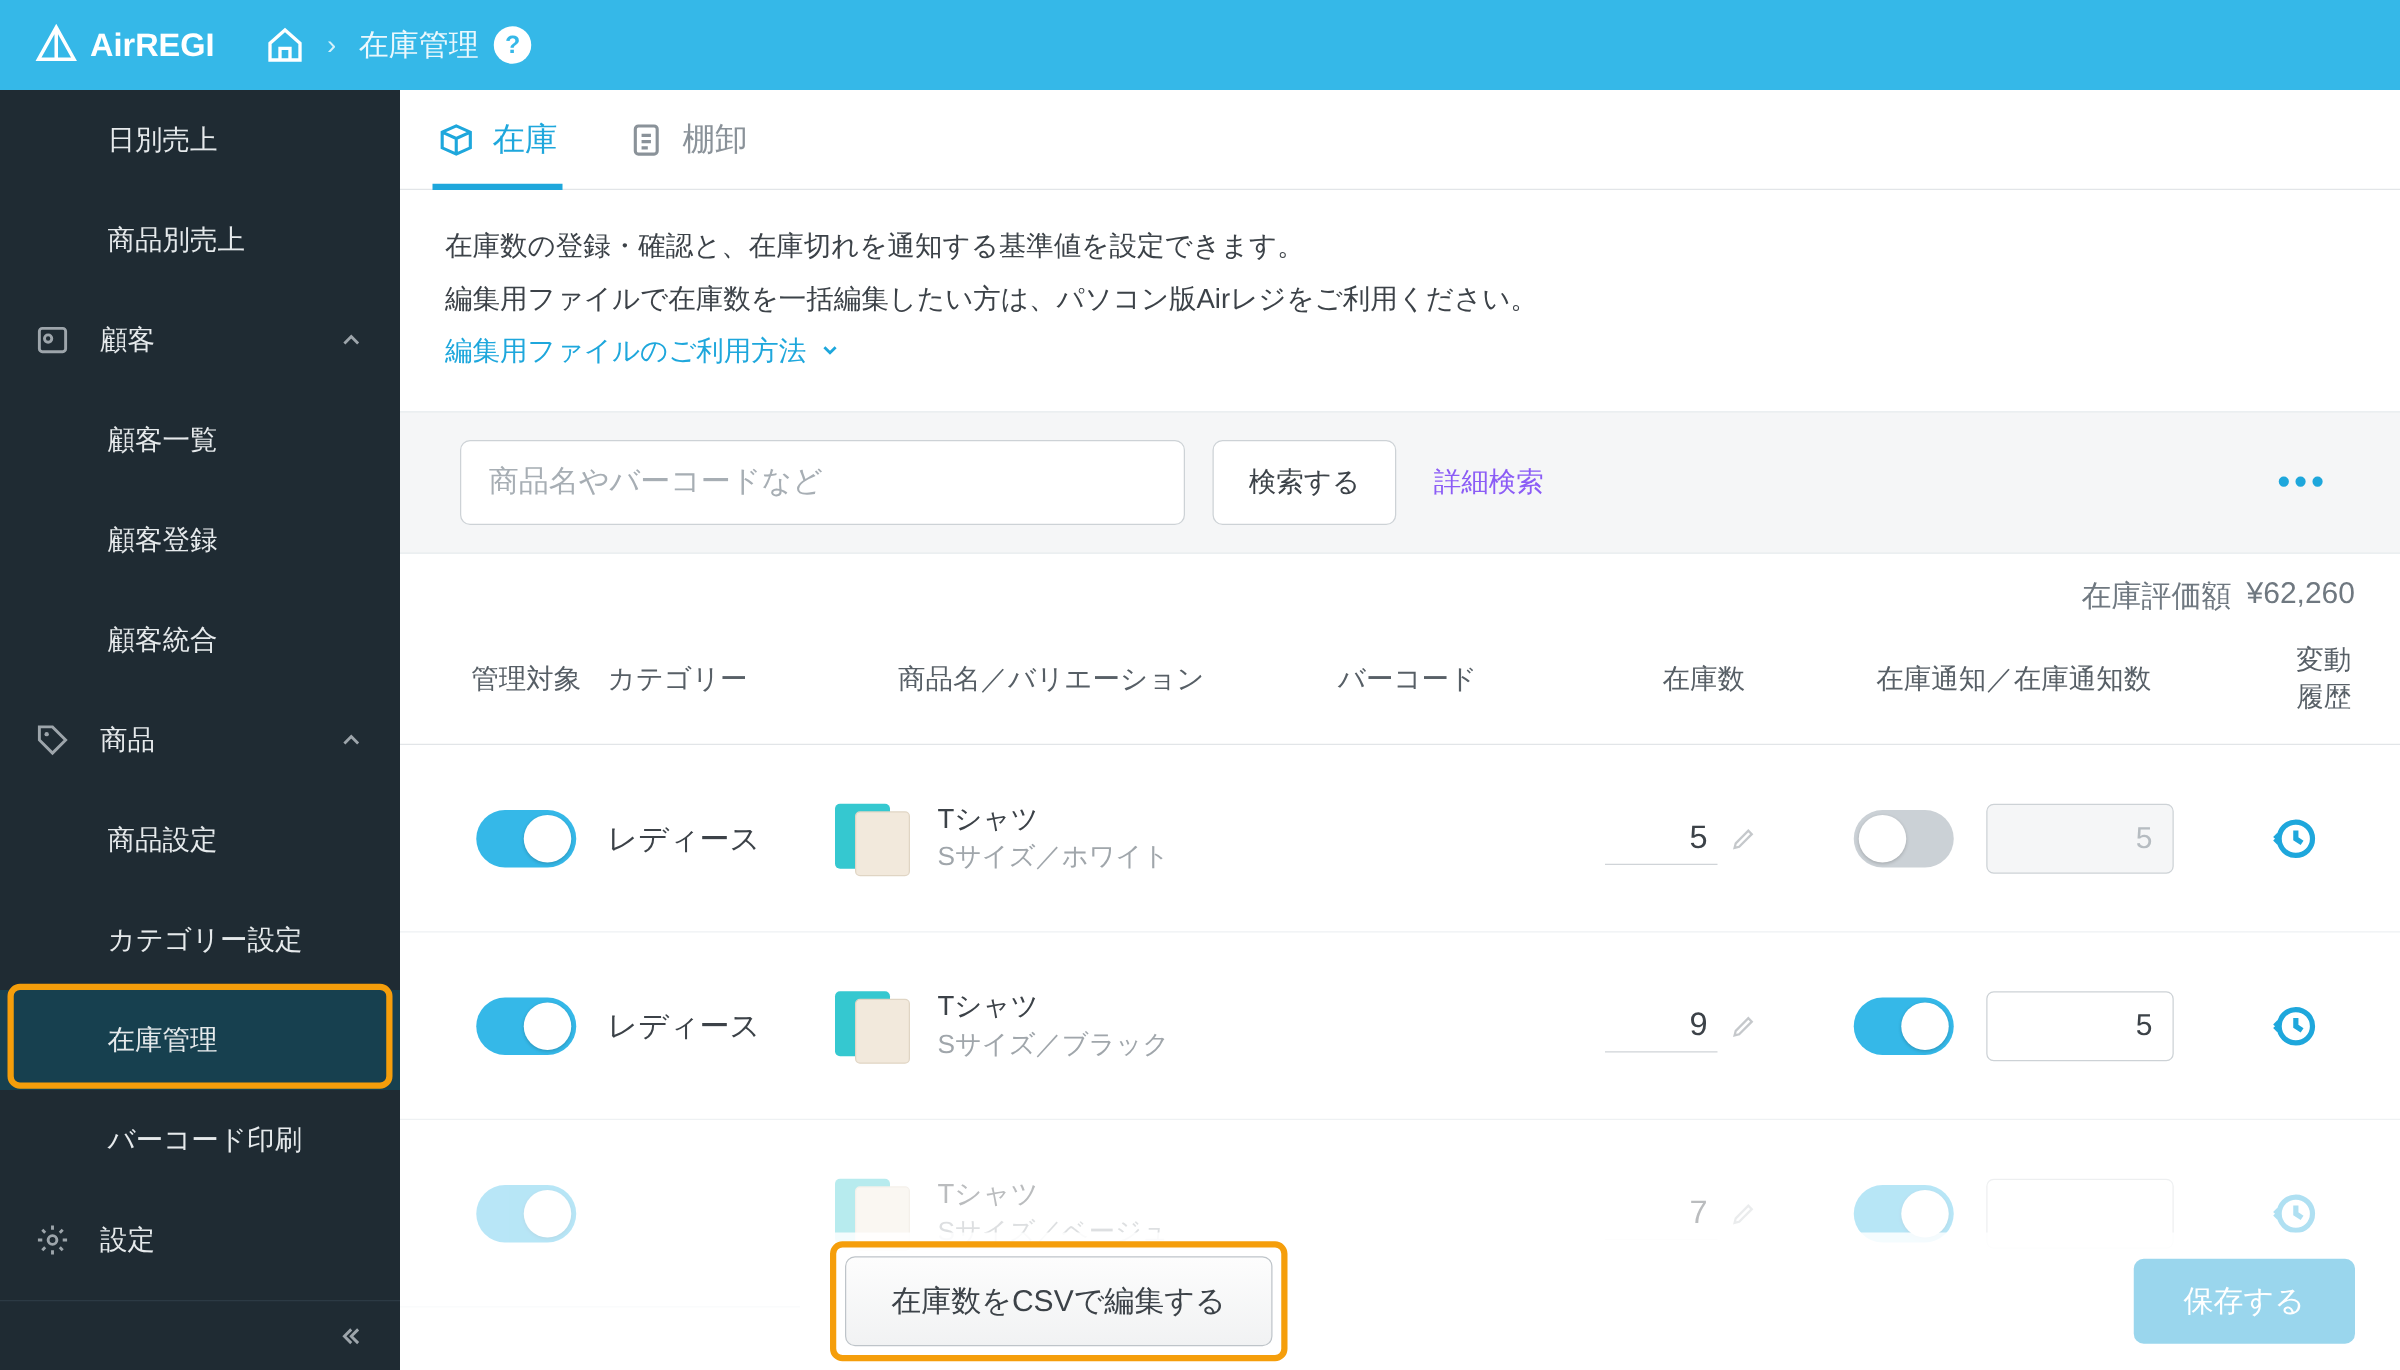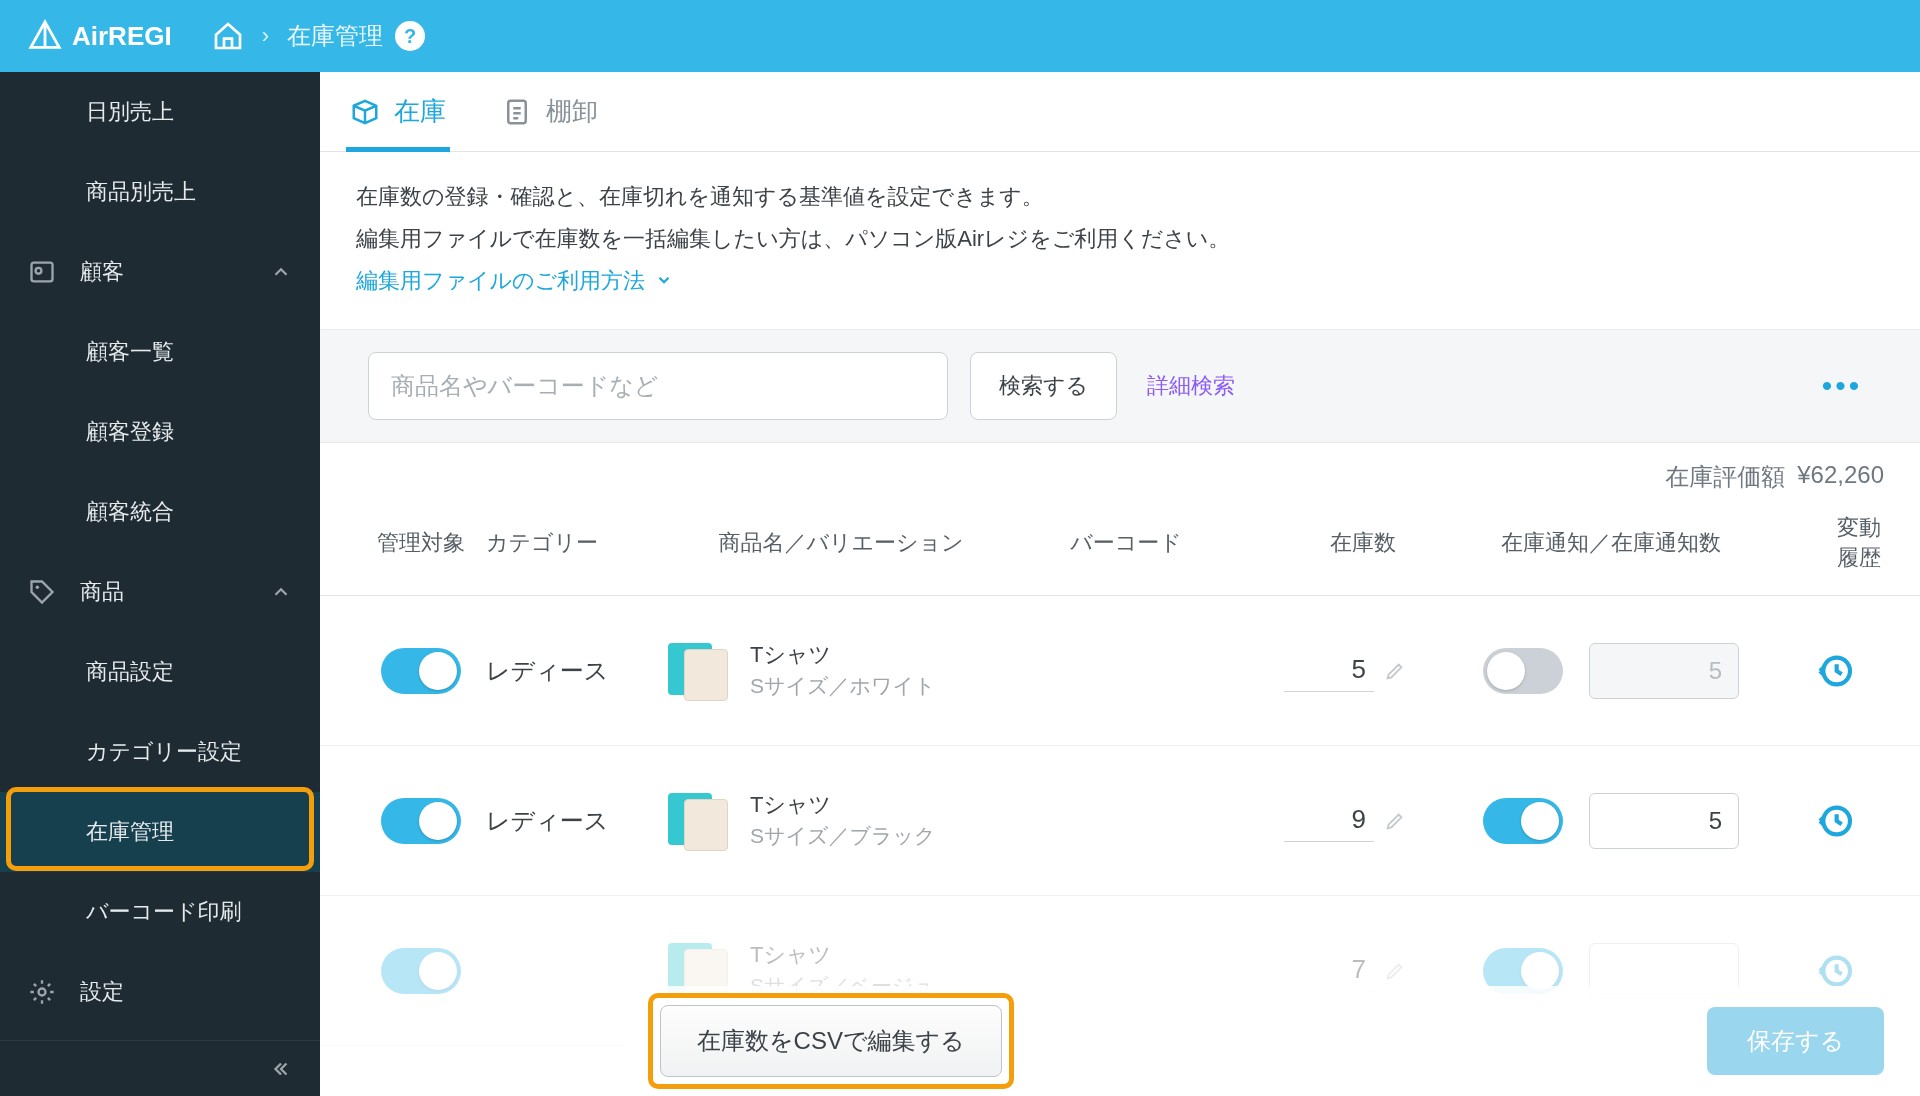--- a/index.html
+++ b/index.html
@@ -86,21 +86,21 @@
 .col-stock-cell { width: 200px; display: flex; align-items: center; justify-content: flex-end; gap: 10px; padding-right: 30px; }
 .stock-val { font-size: 26px; color: #3C4248; border-bottom: 1px solid #D0D4D8; padding: 4px 8px 6px; min-width: 90px; text-align: right; }
 .pencil-icon { width: 22px; height: 22px; opacity: 0.4; }
 .col-notify-cell { width: 350px; display: flex; align-items: center; justify-content: center; gap: 26px; }
 .notify-input { width: 150px; height: 56px; border: 1px solid #CDD2D6; border-radius: 6px; text-align: right; padding: 0 16px; font-size: 24px; color: #3C4248; }
 .notify-input.disabled { background: #F5F6F7; color: #B6BCC1; }
 .col-history-cell { flex: 1; display: flex; justify-content: center; }
 .history-icon { width: 40px; height: 40px; }
 
 
-.footer { position: absolute; bottom: 0; left: 304px; right: 0; height: 110px; background: rgba(255,255,255,0.85); display: flex; align-items: center; padding: 0 36px; gap: 32px; justify-content: center; }
+.footer { position: absolute; bottom: 0; left: 320px; right: 0; height: 110px; background: rgba(255,255,255,0.85); display: flex; align-items: center; padding: 0 36px; gap: 32px; justify-content: center; }
 .csv-btn-wrap { position: relative; }
 .csv-btn { height: 72px; padding: 0 36px; border: 1px solid #BEC4C9; border-radius: 8px; background: linear-gradient(#FDFDFD,#F1F2F3); font-size: 24px; color: #3C4248; cursor: pointer; }
 .footer .spacer { flex: 1; }
 .save-btn { height: 68px; padding: 0 40px; border: none; border-radius: 8px; background: #9AD6ED; color: #fff; font-size: 24px; cursor: pointer; }
 </style>
 </head>
 <body>
 
 <div class="app">
 

